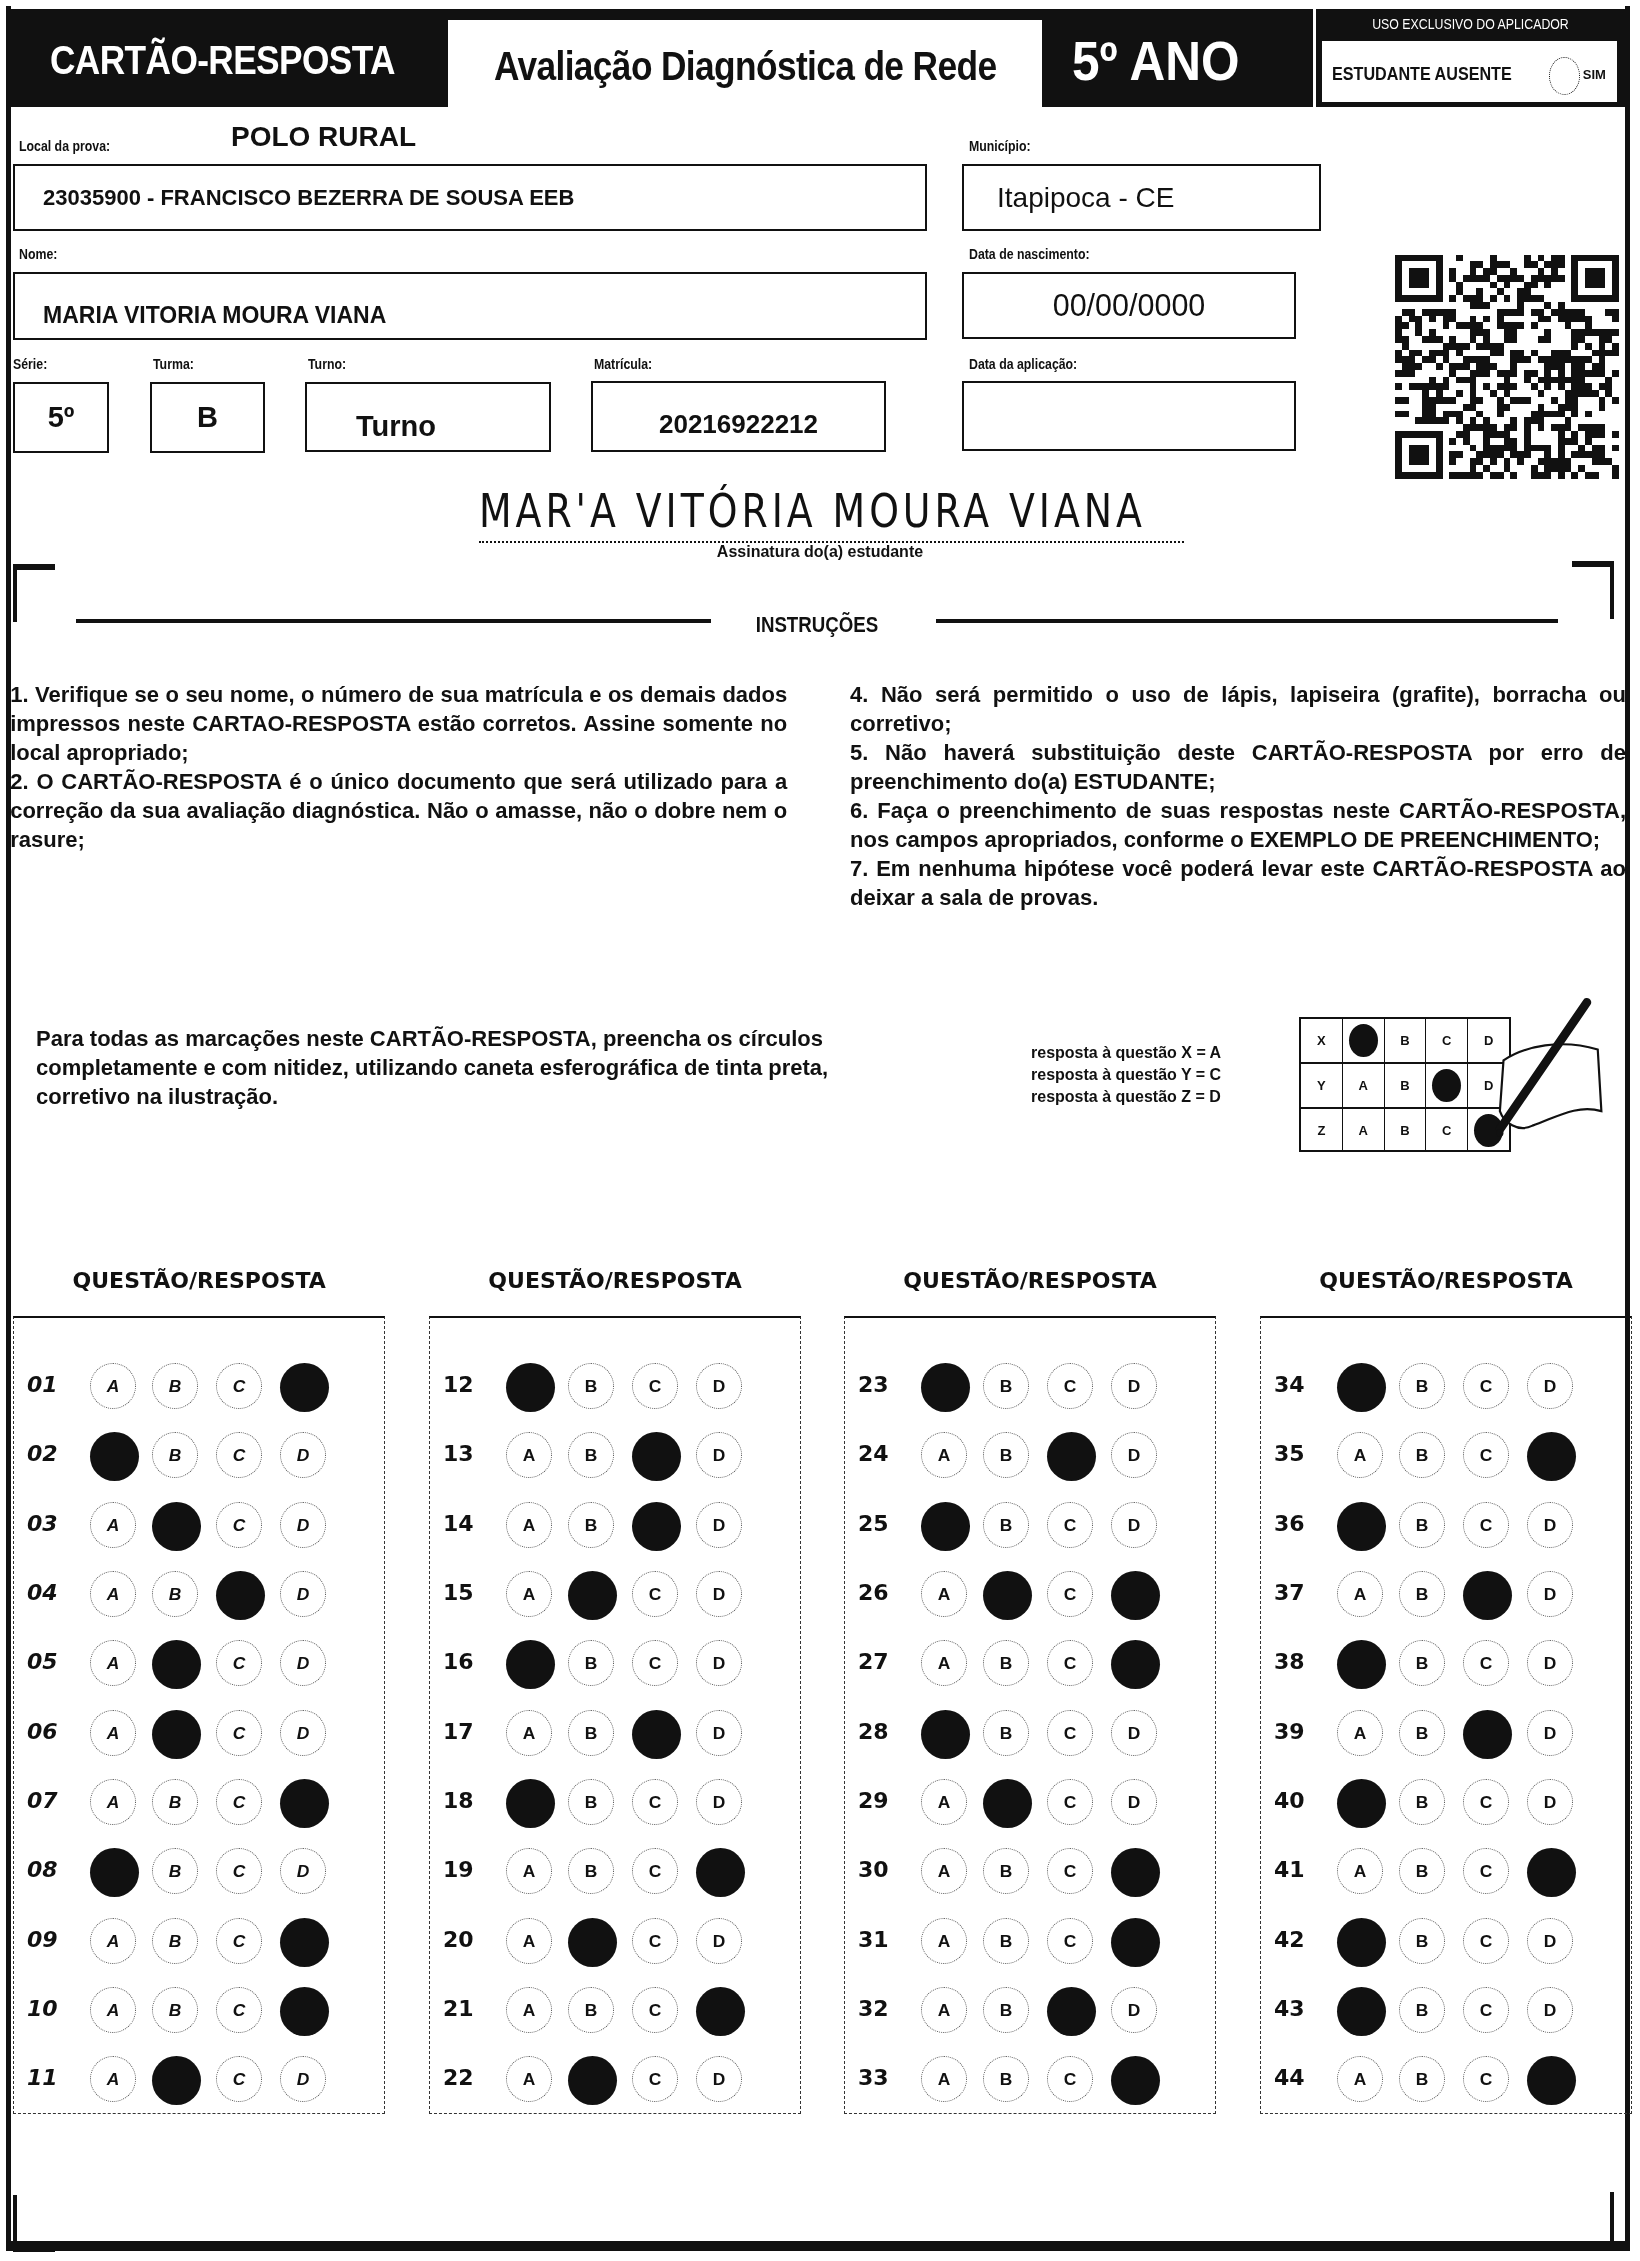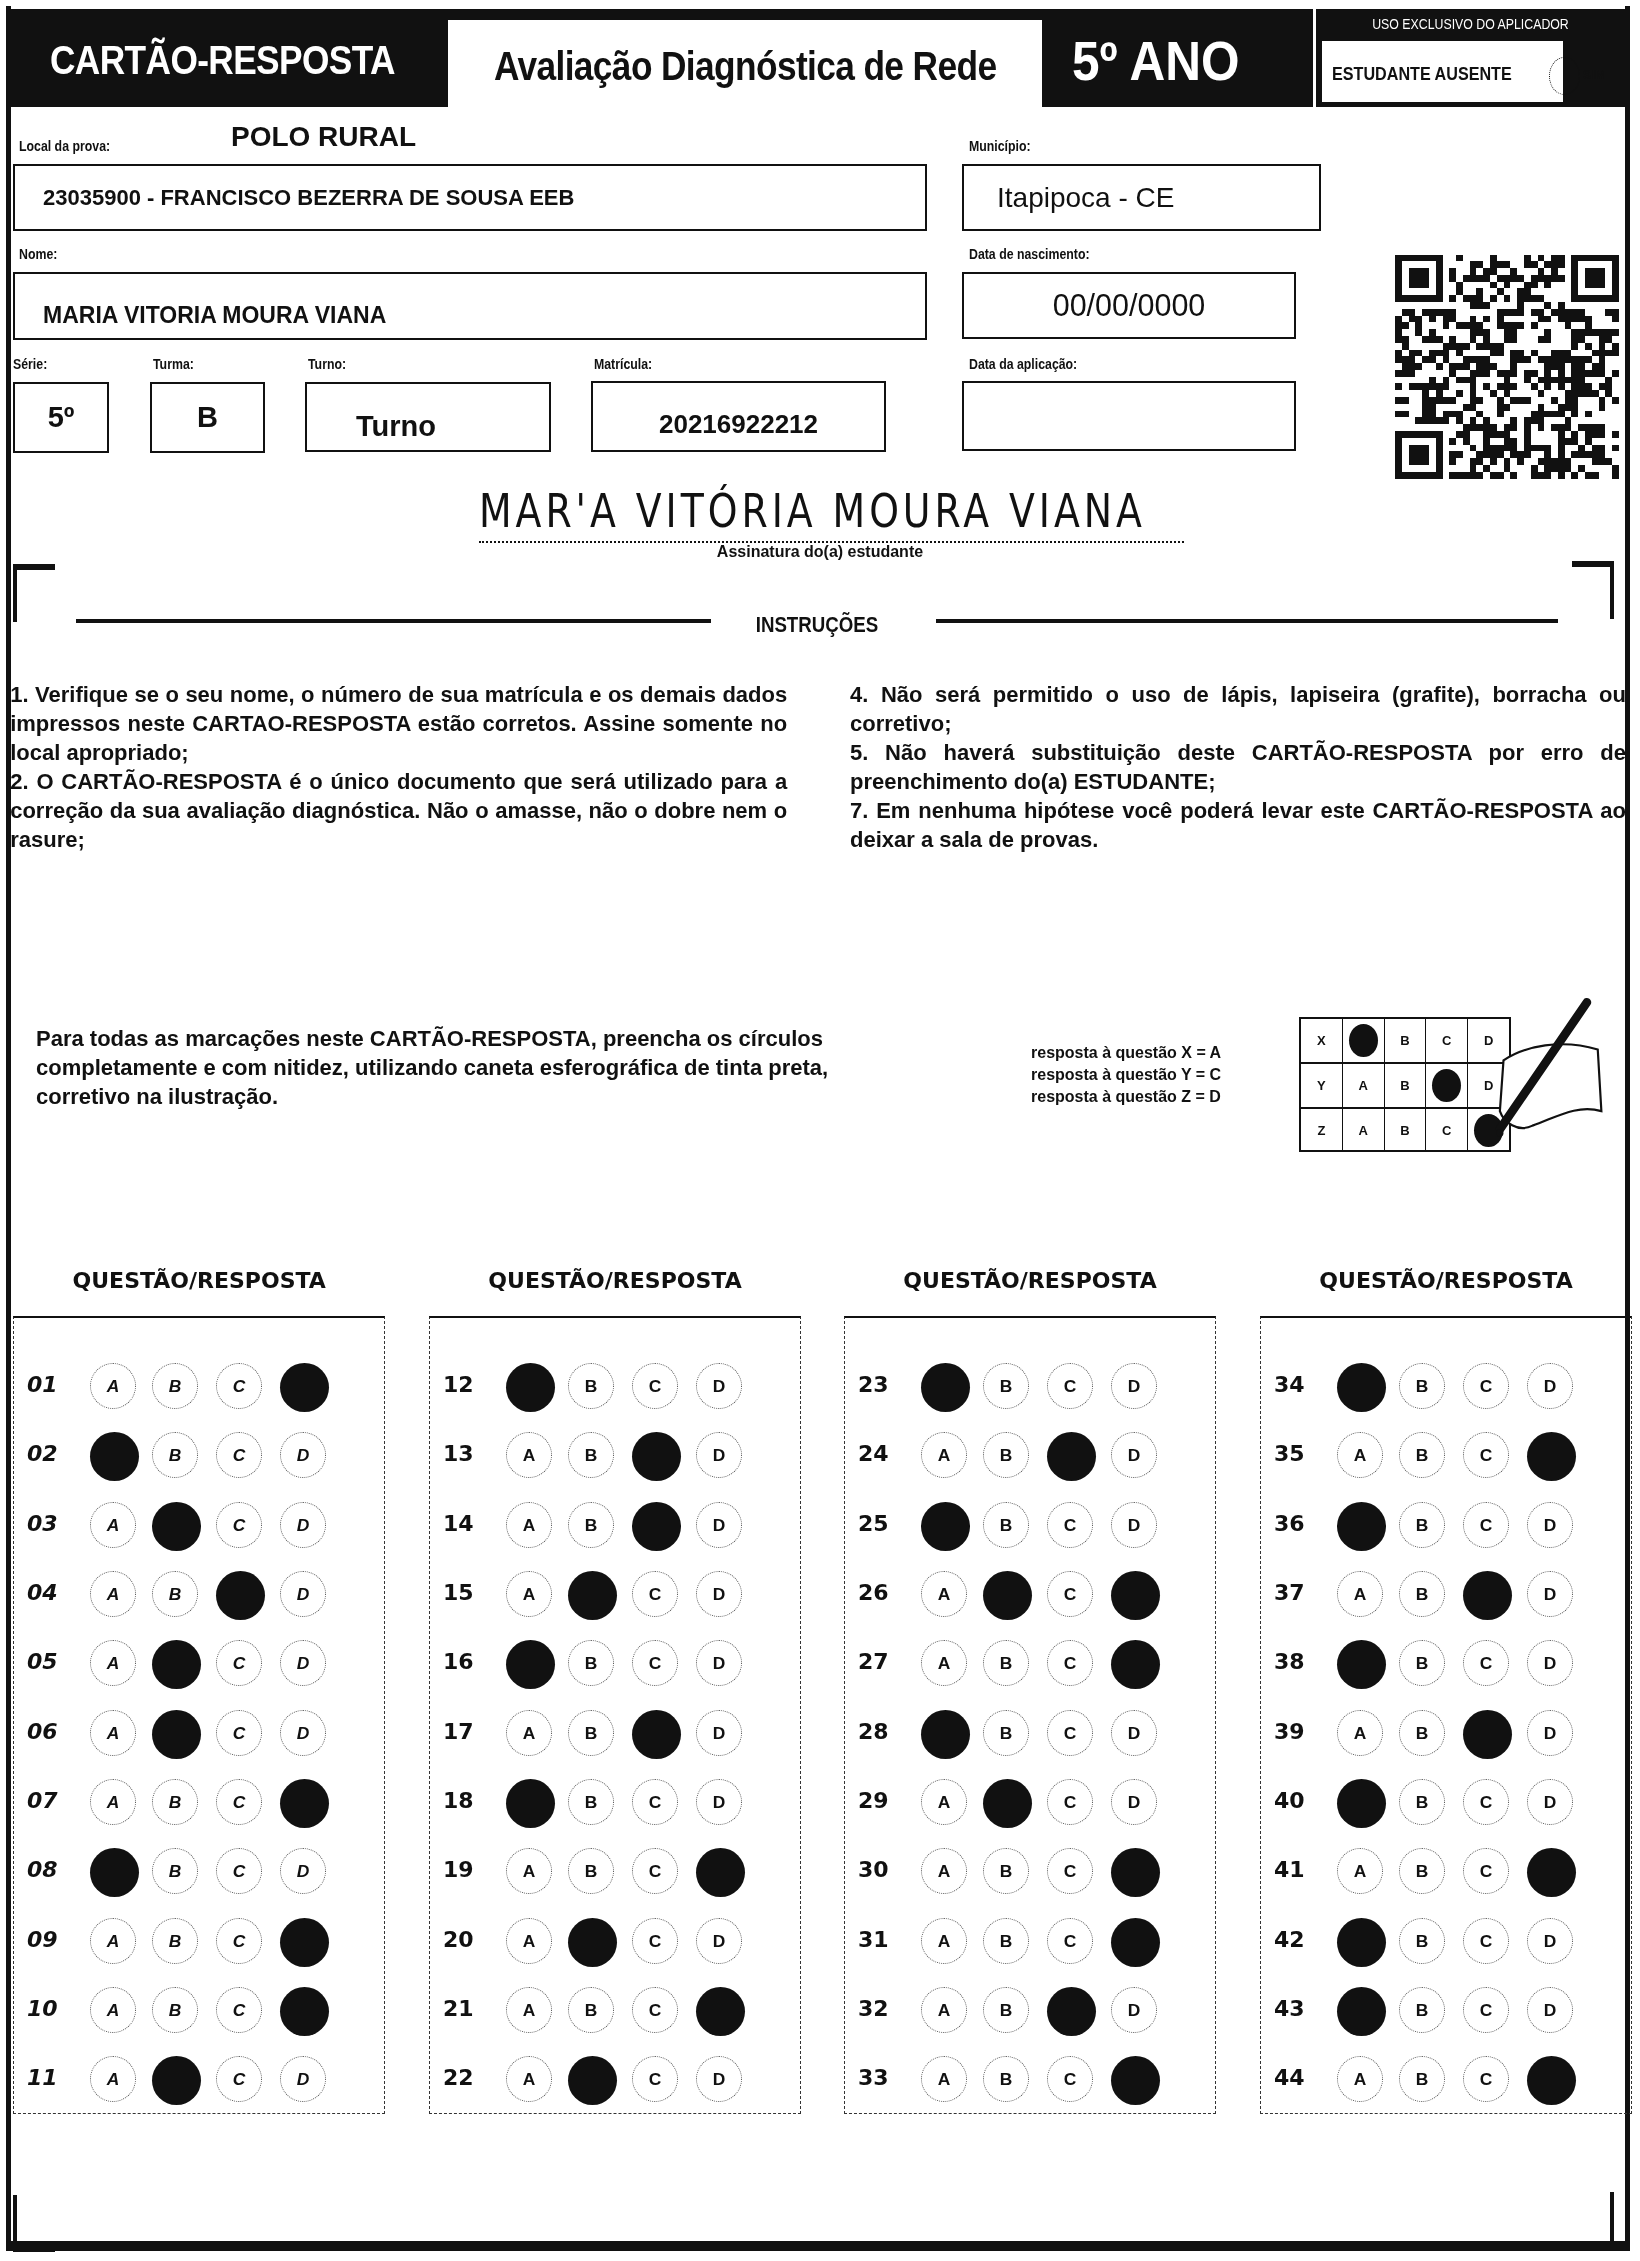--- a/index.html
+++ b/index.html
@@ -10,21 +10,21 @@
   
   .hdr { position: absolute; left: 5.8px; top: 8.7px; width: 1307px; height: 98px; background: #111; }
   .hdr-title { position: absolute; left: 44px; top: 28px; color: #fff; font-size: 41px; font-weight: bold;
                letter-spacing: -0.7px; transform: scaleX(0.86); transform-origin: left; }
   .hdr-sub { position: absolute; left: 442px; top: 11.6px; width: 594px; height: 92px; background: #fff;
              display: flex; align-items: center; justify-content: center; }
   .hdr-sub span { font-size: 41px; font-weight: bold; transform: scaleX(0.86); white-space: nowrap; letter-spacing: -0.7px; }
   .hdr-ano { position: absolute; left: 1066px; top: 20.3px; color: #fff; font-size: 55px; font-weight: bold; transform: scaleX(0.9); transform-origin: left; }
   .apl { position: absolute; left: 1316px; top: 8.7px; width: 309px; height: 98px; background: #111; }
   .apl-label { position: absolute; left: 0; right: 0; top: 7.3px; text-align: center; color: #fff; font-size: 14.5px; transform: scaleX(0.85); }
-  .apl-box { position: absolute; left: 5.8px; top: 32px; width: 241px; height: 61px; background: #fff; box-sizing: border-box; }
+  .apl-box { position: absolute; left: 5.8px; top: 32px; width: 295px; height: 61px; background: #fff; box-sizing: border-box; }
   .apl-text { position: absolute; left: 10.2px; top: 22px; font-size: 19px; font-weight: bold; transform: scaleX(0.85); transform-origin: left; white-space: nowrap; }
   .apl-circle { position: absolute; left: 227px; top: 16px; width: 29px; height: 36px; border: 1.5px dotted #111; border-radius: 50%; }
   .apl-sim { position: absolute; left: 261px; top: 26px; font-size: 13px; font-weight: bold; }
   
   .lbl { position: absolute; font-size: 14.5px; font-weight: bold; transform: scaleX(0.85); transform-origin: left; white-space: nowrap; }
   .box { position: absolute; border: 2.9px solid #111; box-sizing: border-box; display: flex; align-items: center; background: #fff; }
   .box .val { font-size: 23px; font-weight: bold; white-space: nowrap; }
   .polo { position: absolute; left: 231px; top: 121px; font-size: 28px; font-weight: bold; }
   
   .qr { position: absolute; left: 1395px; top: 253px; width: 224px; height: 227px; }
@@ -611,20 +611,21 @@
 <div class="instr-title">INSTRUÇÕES</div>
 <div class="instr-line" style="left:936px; width:622px;"></div>
 
 <div class="instr-col" style="left:10.2px; width:777px;">
   <p>1. Verifique se o seu nome, o número de sua matrícula e os demais dados impressos neste CARTAO-RESPOSTA estão corretos. Assine somente no local apropriado;</p>
   <p>2. O CARTÃO-RESPOSTA é o único documento que será utilizado para a correção da sua avaliação diagnóstica. Não o amasse, não o dobre nem o rasure;</p>
 </div>
 <div class="instr-col" style="left:850px; width:776px;">
   <p>4. Não será permitido o uso de lápis, lapiseira (grafite), borracha ou corretivo;</p>
   <p>5. Não haverá substituição deste CARTÃO-RESPOSTA por erro de preenchimento do(a) ESTUDANTE;</p>
+  <p>6. Faça o preenchimento de suas respostas neste CARTÃO-RESPOSTA, nos campos apropriados, conforme o EXEMPLO DE PREENCHIMENTO;</p>
   <p>7. Em nenhuma hipótese você poderá levar este CARTÃO-RESPOSTA ao deixar a sala de provas.</p>
 </div>
 
 <div class="fill-note">Para todas as marcações neste CARTÃO-RESPOSTA, preencha os círculos completamente e com nitidez, utilizando caneta esferográfica de tinta preta, corretivo na ilustração.</div>
 
 <div class="ex-legend">
   <div>resposta à questão X = A</div>
   <div>resposta à questão Y = C</div>
   <div>resposta à questão Z = D</div>
 </div>

